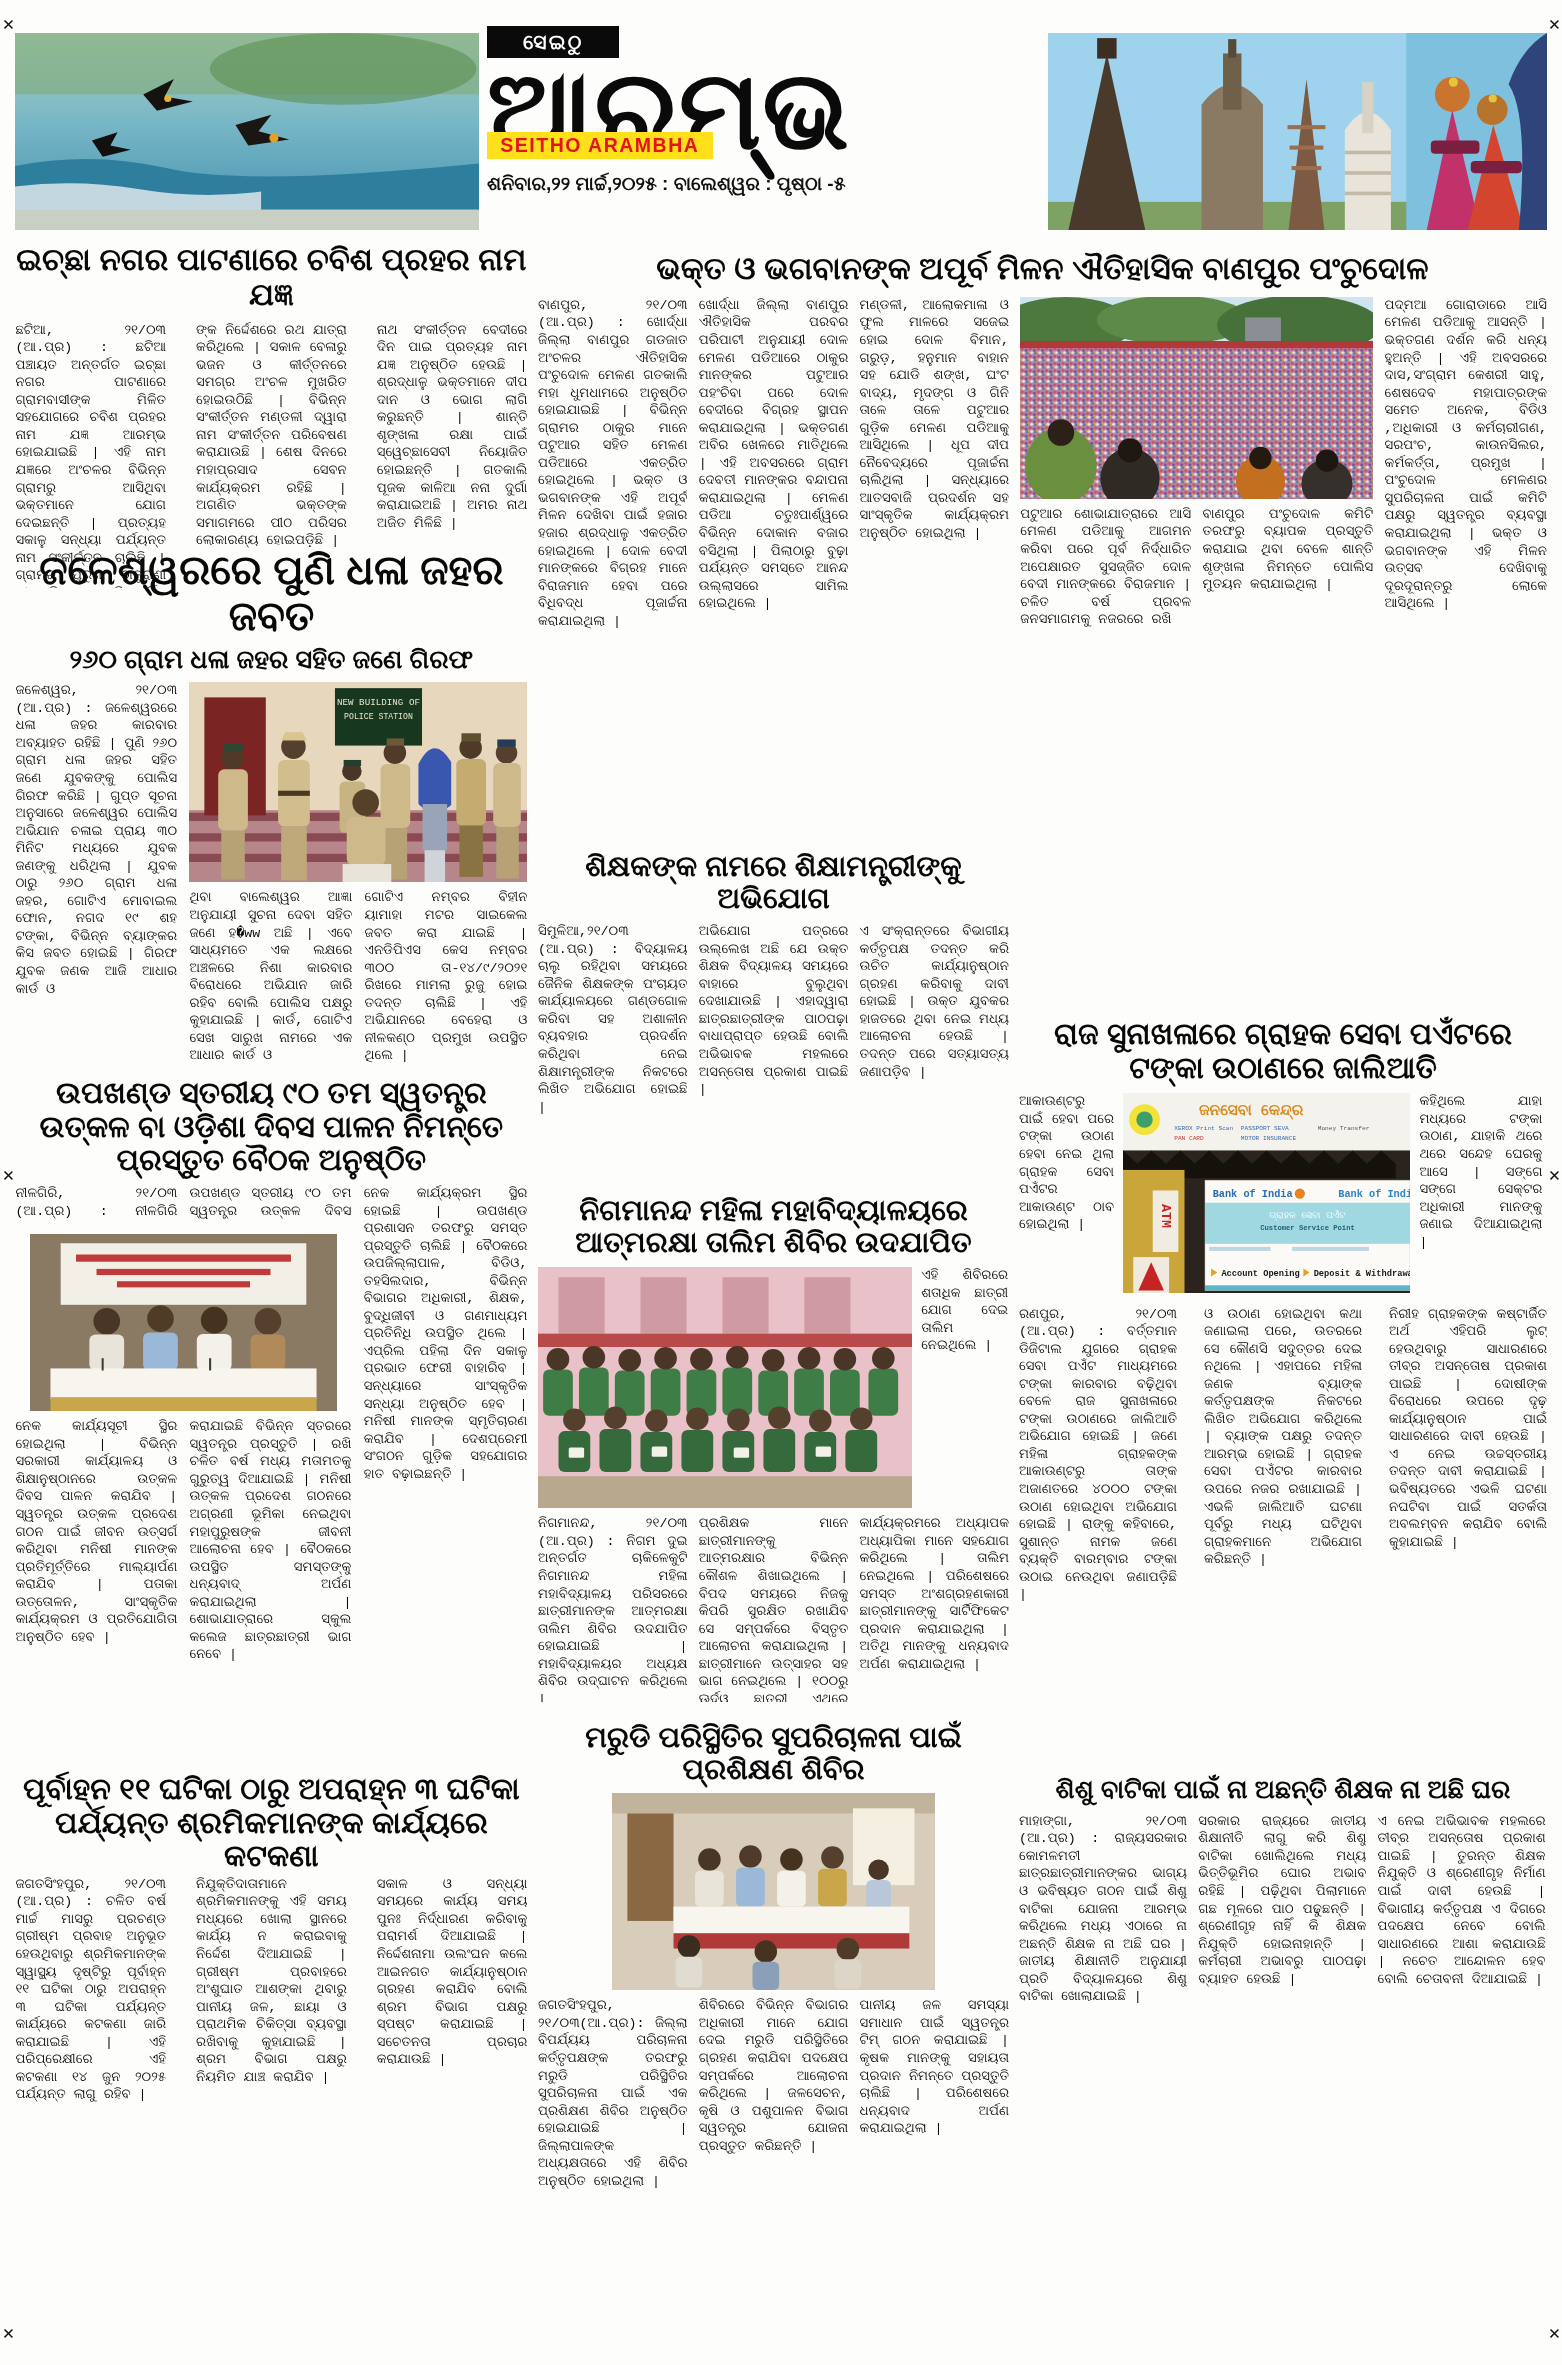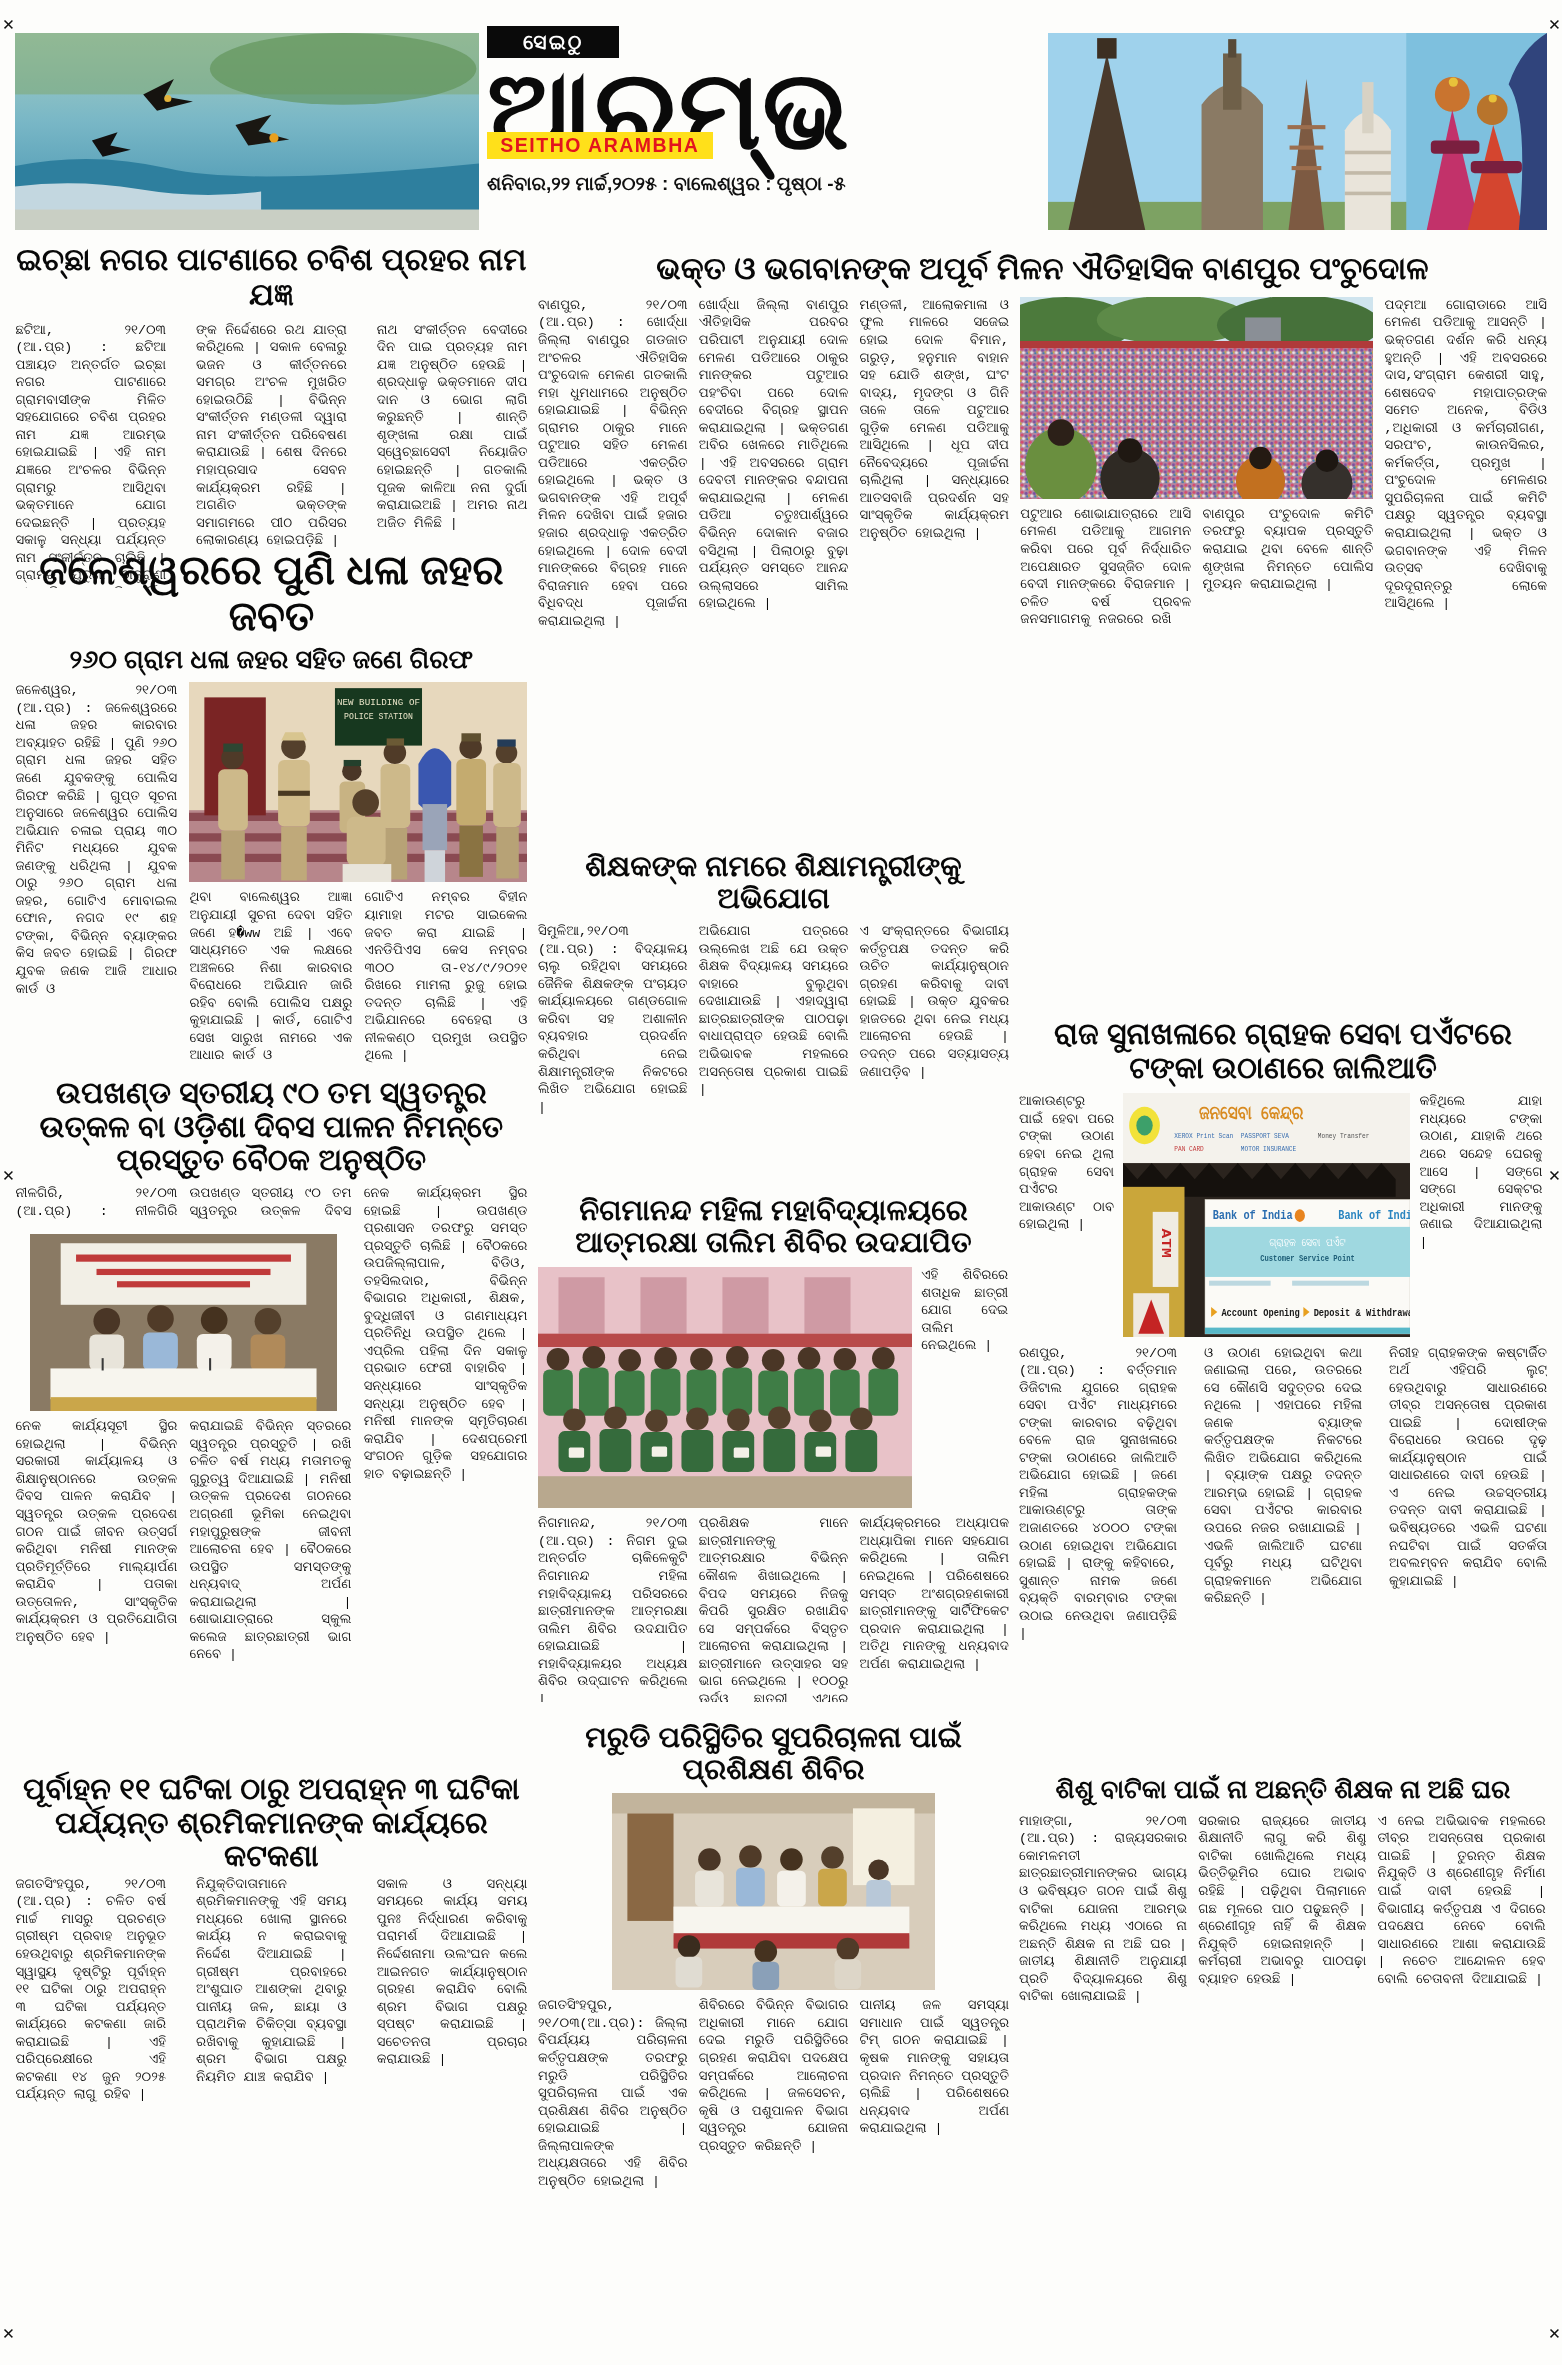--- a/index.html
+++ b/index.html
@@ -243,21 +243,21 @@
       <div class="lead" style="width:150px;height:279px;">ସିମୁଳିଆ,୨୧/୦୩ (ଆ.ପ୍ର) : ବିଦ୍ୟାଳୟ ଚାଲୁ ରହିଥିବା ସମୟରେ ଜୈନିକ ଶିକ୍ଷକଙ୍କ ପଂଚାୟତ କାର୍ଯ୍ୟାଳୟରେ ଗଣ୍ଡଗୋଳ କରିବା ସହ ଅଶାଳୀନ ବ୍ୟବହାର ପ୍ରଦର୍ଶନ କରିଥିବା ନେଇ ଶିକ୍ଷାମନ୍ତ୍ରୀଙ୍କ ନିକଟରେ ଲିଖିତ ଅଭିଯୋଗ ହୋଇଛି |</div>
       <div class="lead" style="width:150px;height:279px;">ଅଭିଯୋଗ ପତ୍ରରେ ଉଲ୍ଲେଖ ଅଛି ଯେ ଉକ୍ତ ଶିକ୍ଷକ ବିଦ୍ୟାଳୟ ସମୟରେ ବାହାରେ ବୁଲୁଥିବା ଦେଖାଯାଉଛି | ଏହାଦ୍ୱାରା ଛାତ୍ରଛାତ୍ରୀଙ୍କ ପାଠପଢ଼ା ବାଧାପ୍ରାପ୍ତ ହେଉଛି ବୋଲି ଅଭିଭାବକ ମହଲରେ ଅସନ୍ତୋଷ ପ୍ରକାଶ ପାଇଛି |</div>
       <div class="lead" style="width:150px;height:279px;">ଏ ସଂକ୍ରାନ୍ତରେ ବିଭାଗୀୟ କର୍ତ୍ତୃପକ୍ଷ ତଦନ୍ତ କରି ଉଚିତ କାର୍ଯ୍ୟାନୁଷ୍ଠାନ ଗ୍ରହଣ କରିବାକୁ ଦାବୀ ହୋଇଛି | ଉକ୍ତ ଯୁବକର ହାଜତରେ ଥିବା ନେଇ ମଧ୍ୟ ଆଲୋଚନା ହେଉଛି | ତଦନ୍ତ ପରେ ସତ୍ୟାସତ୍ୟ ଜଣାପଡ଼ିବ |</div>
     </div>
   </div>
 
   <div class="abs" style="left:1019px;top:1017px;width:528px;">
     <h2 class="headline" style="font-size:30px;">ରାଜ ସୁନାଖଳାରେ ଗ୍ରାହକ ସେବା ପଏଁଟରେ ଟଙ୍କା ଉଠାଣରେ ଜାଲିଆତି</h2>
     <div class="row" style="margin-top:9.2px;gap:9.2px;">
       <div class="lead" style="width:95px;height:205px;">ଆକାଉଣ୍ଟରୁ ପାଇଁ ହେବା ପରେ ଟଙ୍କା ଉଠାଣ ହେବା ନେଇ ଥିଲା ଗ୍ରାହକ ସେବା ପଏଁଟର ଆକାଉଣ୍ଟ ଠାବ ହୋଇଥିଲା |</div>
-      <div class="photo" style="width:287px;height:244px;">
+      <div class="photo" style="width:287px;height:200px;">
         <svg viewBox="0 0 560 390" preserveAspectRatio="none">
           <rect width="560" height="390" fill="#2b241e"></rect>
           <rect x="0" y="0" width="560" height="112" fill="#f4f2ec"></rect>
           <circle cx="42" cy="52" r="30" fill="#f2e23a"></circle>
             <circle cx="42" cy="52" r="16" fill="#3da06a"></circle>
           <text x="250" y="42" font-size="30" font-weight="bold" fill="#d88a1f" text-anchor="middle">ଜନସେବା କେନ୍ଦ୍ର</text>
           <text x="100" y="72" font-size="12" fill="#3a6fb0">XEROX Print Scan</text>
           <text x="100" y="92" font-size="12" fill="#c23a3a">PAN CARD</text>
           <text x="230" y="72" font-size="12" fill="#3a6fb0">PASSPORT SEVA</text>
           <text x="230" y="92" font-size="12" fill="#3a6fb0">MOTOR INSURANCE</text>

